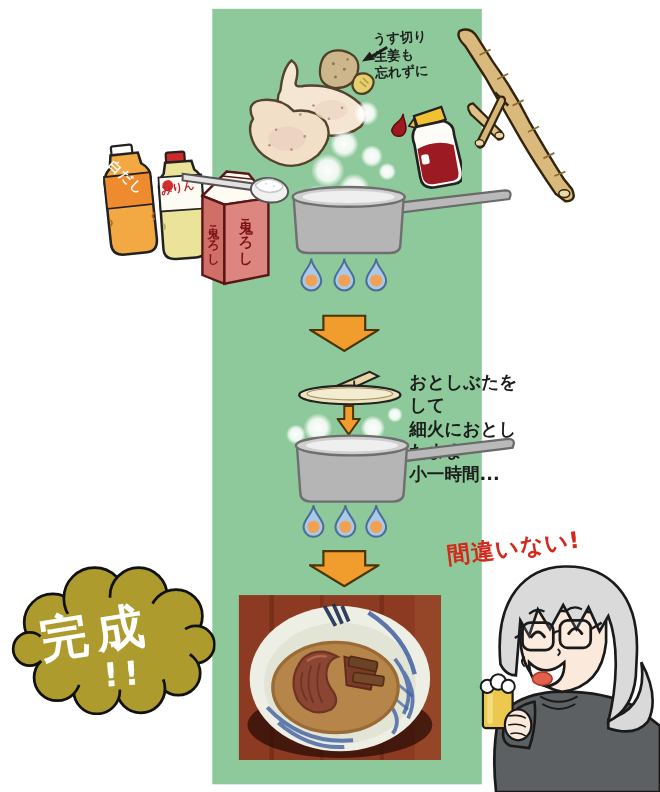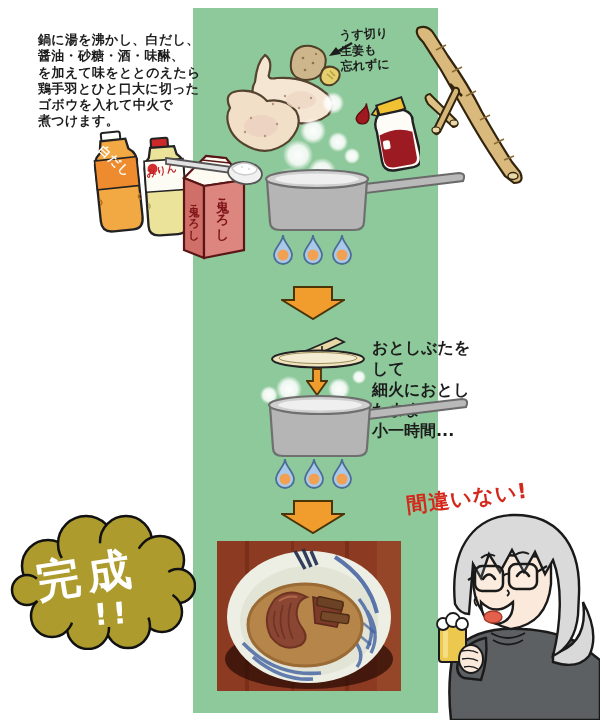--- a/index.html
+++ b/index.html
@@ -23,26 +23,20 @@
   #sake-right { left:213px; top:190px; height:68px; font-size:13px; }
   svg { display:block; }
 </style>
 </head>
 <body>
 
 <div id="stage">
 
   <div id="band" class="abs"></div>
 
-  <div id="recipe-note" class="abs note pre">鍋に湯を沸かし、白だし、
-醤油・砂糖・酒・味醂、
-を加えて味をととのえたら
-鶏手羽とひと口大に切った
-ゴボウを入れて中火で
-煮つけます。</div>
 
   <div id="ginger-note" class="abs note pre">うす切り
 生姜も
 忘れずに</div>
   <svg class="abs" style="left:323px;top:40px" width="32" height="22" viewBox="0 0 32 22">
     <path d="M29,3 L12,13" stroke="#1c1c1c" stroke-width="2.5" fill="none"></path>
     <polygon points="6,16 18,14 13,7" fill="#1c1c1c"></polygon>
   </svg>
 
   <svg class="abs" style="left:283px;top:38px" width="64" height="54" viewBox="0 0 64 54">

